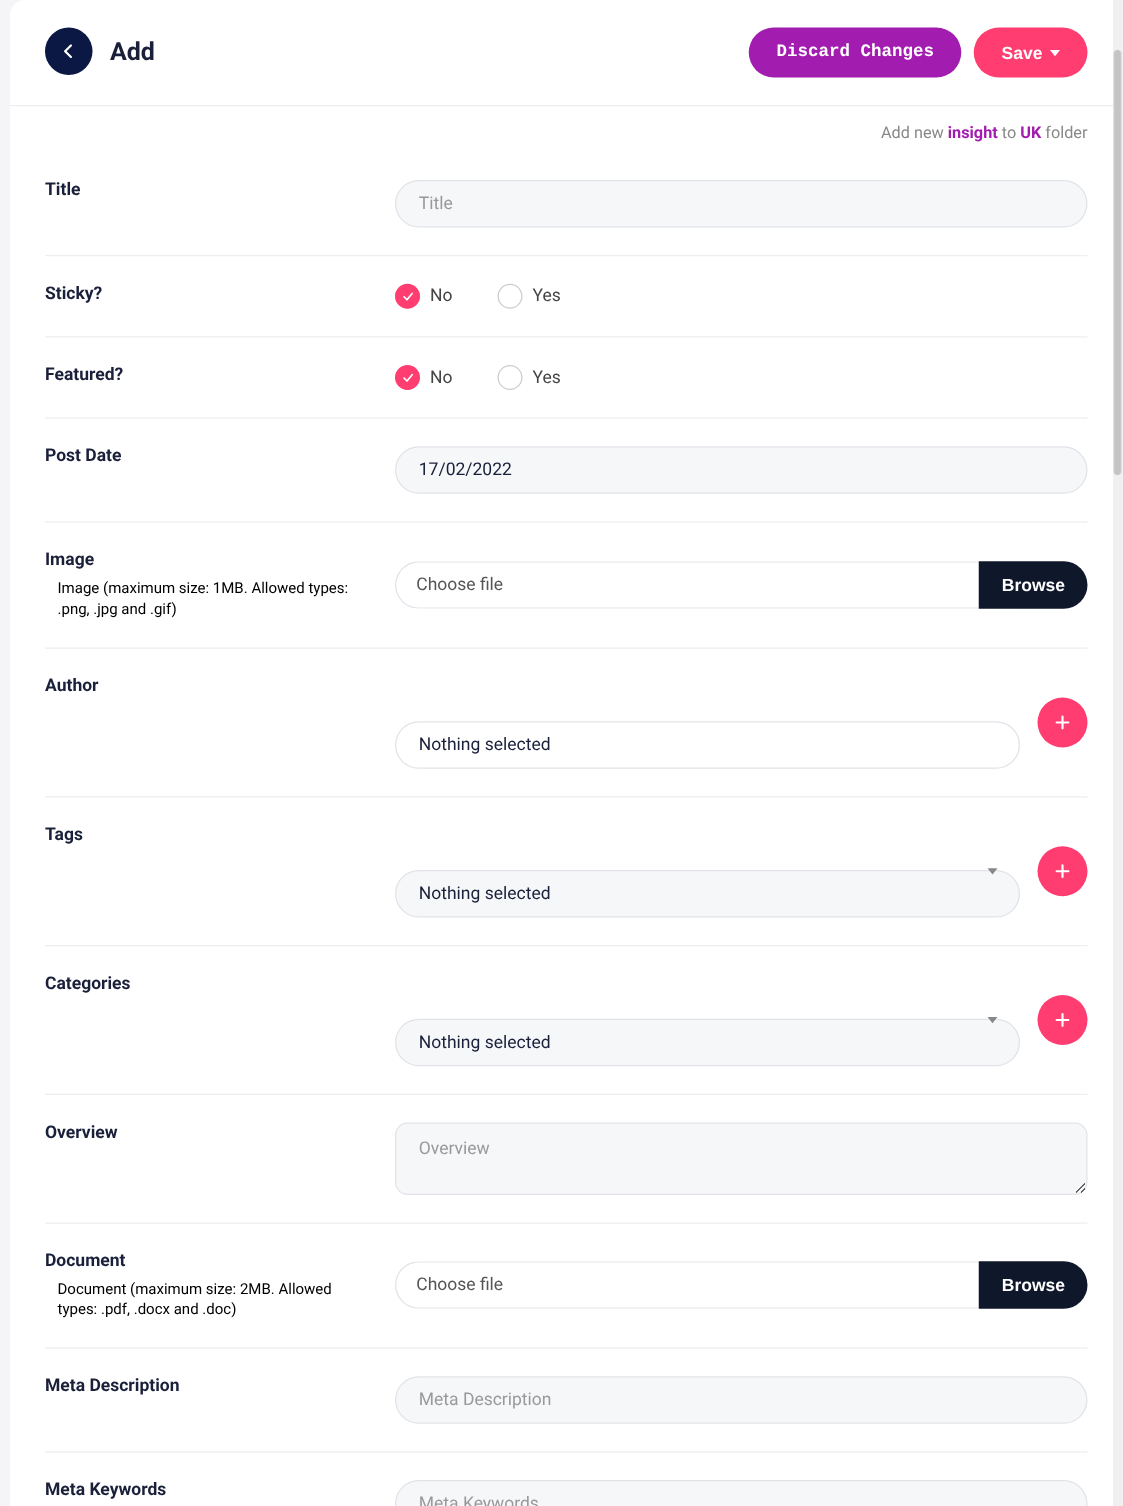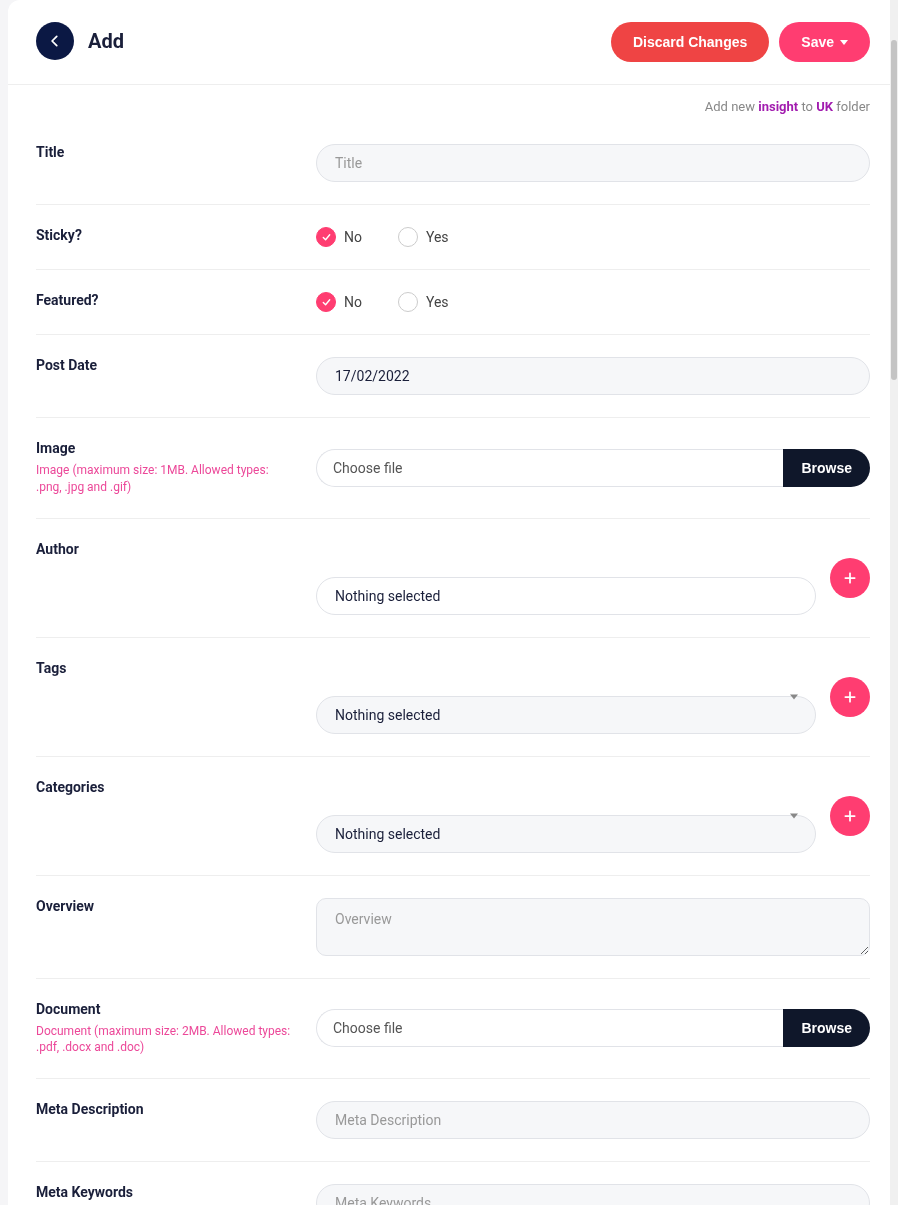--- a/index.html
+++ b/index.html
@@ -30,21 +30,21 @@
     cursor: pointer; border: none;
   }
   .back-btn svg { width: 14px; height: 14px; }
   .page-title { font-size: 20px; font-weight: 700; color: #1a1f3a; }
   .header-right { display: flex; gap: 10px; }
   .btn {
     border: none; border-radius: 22px; padding: 12px 22px;
     font-size: 14px; font-weight: 700; cursor: pointer;
     display: inline-flex; align-items: center; gap: 6px;
   }
-  .btn-dark { background: #ef4444; color: #fff; }
+  .btn-dark { background: #a21caf; color: #fff; font-family: Liberation Mono, monospace; }
   .btn-pink { background: #ff3d71; color: #fff; }
   .caret-down {
     width: 0; height: 0;
     border-left: 4px solid transparent;
     border-right: 4px solid transparent;
     border-top: 5px solid #fff;
   }
 
   .breadcrumb-bar {
     text-align: right;
@@ -57,21 +57,21 @@
   .form { padding: 0 28px; }
   .row {
     display: flex;
     padding: 22px 0;
     border-bottom: 1px solid #eee;
     gap: 20px;
   }
   .row:last-child { border-bottom: none; }
   .label-col { width: 260px; flex-shrink: 0; }
   .label { font-size: 14px; font-weight: 700; color: #1a1f3a; }
-  .hint { font-size: 12px; color: #ec4899; margin-top: 6px; line-height: 1.4; }
+  .hint { font-size: 12px; color: #000000; margin-top: 6px; line-height: 1.4; margin-left: 10px; }
   .input-col { flex: 1; display: flex; align-items: center; gap: 14px; }
 
   .text-input, .select-input, .textarea {
     width: 100%;
     border: 1px solid #e1e3e8;
     border-radius: 22px;
     padding: 10px 18px;
     font-size: 14px;
     background: #f6f7f9;
     color: #1a1f3a;

